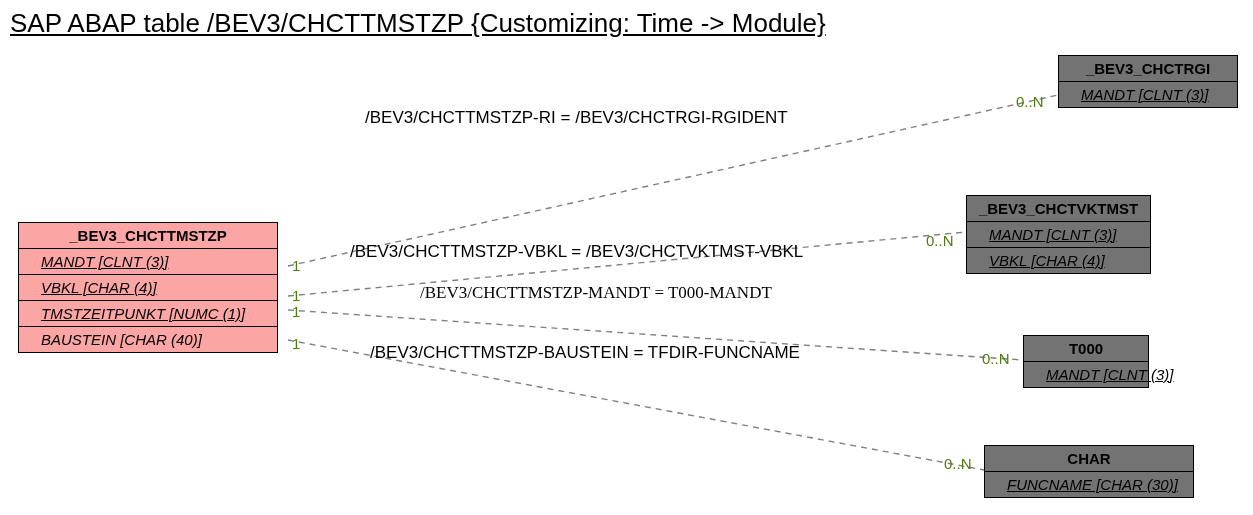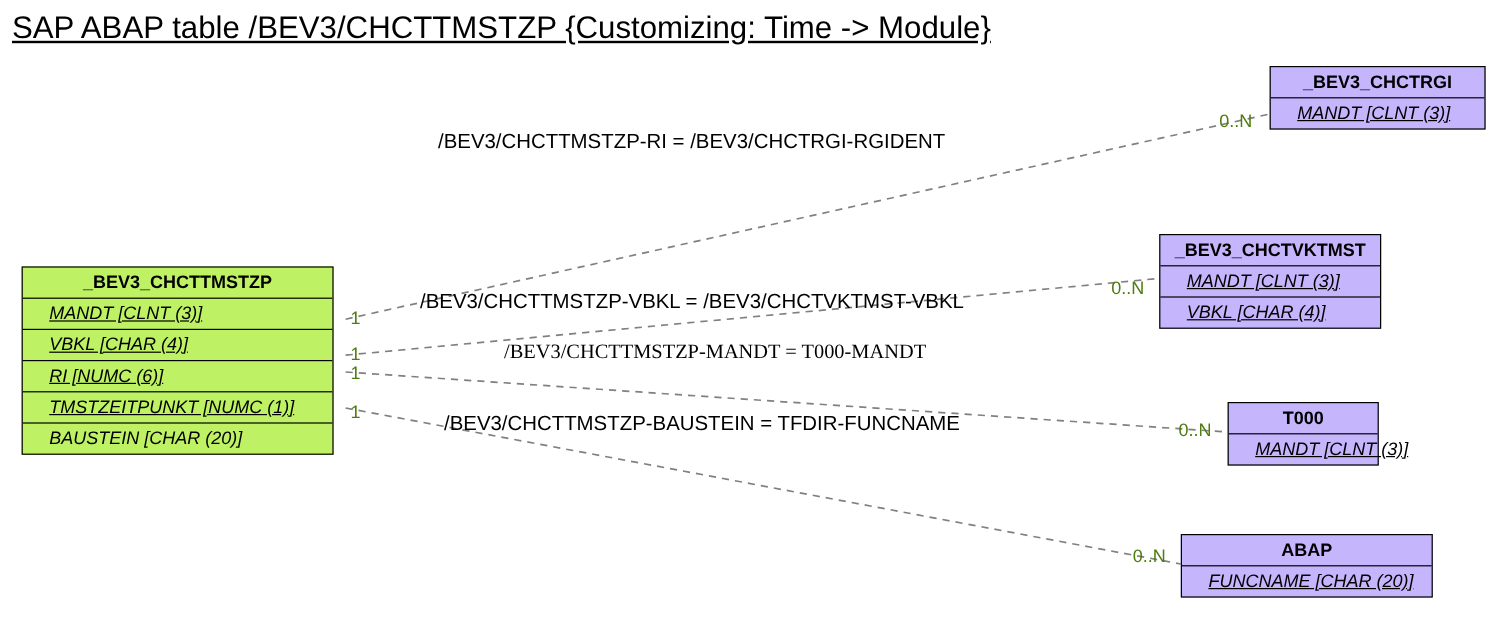--- a/index.html
+++ b/index.html
@@ -34,22 +34,22 @@
     border-bottom: 1px solid #000;
   }
   .entity .row {
     padding: 4px 22px;
     border-bottom: 1px solid #000;
     white-space: nowrap;
   }
   .entity .row:last-child { border-bottom: none; }
   .entity .key { font-style: italic; text-decoration: underline; }
   .entity .nonkey { font-style: italic; }
-  .main-entity { background: #bef264; }
-  .ref-entity { background: #c4b5fd; }
+  .main-entity { background: #fca5a5; }
+  .ref-entity { background: #737373; }
   svg.wires {
     position: absolute;
     top: 0; left: 0;
     width: 1253px; height: 515px;
     pointer-events: none;
   }
   .rel-label {
     position: absolute;
     font-size: 17px;
     color: #000;
@@ -71,44 +71,43 @@
   <line x1="288" y1="266" x2="1058" y2="95" stroke="#808080" stroke-width="1.4" stroke-dasharray="6,5"></line>
   <line x1="288" y1="296" x2="966" y2="232" stroke="#808080" stroke-width="1.4" stroke-dasharray="6,5"></line>
   <line x1="288" y1="310" x2="1023" y2="360" stroke="#808080" stroke-width="1.4" stroke-dasharray="6,5"></line>
   <line x1="288" y1="340" x2="984" y2="470" stroke="#808080" stroke-width="1.4" stroke-dasharray="6,5"></line>
 </svg>
 
 <div class="entity main-entity" style="left:18px; top:222px; width:260px;">
   <div class="hdr">_BEV3_CHCTTMSTZP</div>
   <div class="row"><span class="key">MANDT [CLNT (3)]</span></div>
   <div class="row"><span class="key">VBKL [CHAR (4)]</span></div>
-  <div class="row"><span class="key">RI [NUMC (6)]</span></div>
   <div class="row"><span class="key">TMSTZEITPUNKT [NUMC (1)]</span></div>
-  <div class="row"><span class="nonkey">BAUSTEIN [CHAR (20)]</span></div>
+  <div class="row"><span class="nonkey">BAUSTEIN [CHAR (40)]</span></div>
 </div>
 
 <div class="entity ref-entity" style="left:1058px; top:55px; width:180px;">
   <div class="hdr">_BEV3_CHCTRGI</div>
   <div class="row"><span class="key">MANDT [CLNT (3)]</span></div>
 </div>
 
 <div class="entity ref-entity" style="left:966px; top:195px; width:185px;">
   <div class="hdr">_BEV3_CHCTVKTMST</div>
   <div class="row"><span class="key">MANDT [CLNT (3)]</span></div>
   <div class="row"><span class="key">VBKL [CHAR (4)]</span></div>
 </div>
 
 <div class="entity ref-entity" style="left:1023px; top:335px; width:126px;">
   <div class="hdr">T000</div>
   <div class="row"><span class="key">MANDT [CLNT (3)]</span></div>
 </div>
 
 <div class="entity ref-entity" style="left:984px; top:445px; width:210px;">
-  <div class="hdr">ABAP</div>
-  <div class="row"><span class="key">FUNCNAME [CHAR (20)]</span></div>
+  <div class="hdr">CHAR</div>
+  <div class="row"><span class="key">FUNCNAME [CHAR (30)]</span></div>
 </div>
 
 <div class="rel-label" style="left:365px; top:108px;">/BEV3/CHCTTMSTZP-RI = /BEV3/CHCTRGI-RGIDENT</div>
 <div class="rel-label" style="left:350px; top:242px;">/BEV3/CHCTTMSTZP-VBKL = /BEV3/CHCTVKTMST-VBKL</div>
 <div class="rel-label" style="left:420px; top:283px;font-family:Liberation Serif, serif;">/BEV3/CHCTTMSTZP-MANDT = T000-MANDT</div>
 <div class="rel-label" style="left:370px; top:343px;">/BEV3/CHCTTMSTZP-BAUSTEIN = TFDIR-FUNCNAME</div>
 
 <div class="card-label" style="left:292px; top:257px;">1</div>
 <div class="card-label" style="left:292px; top:287px;">1</div>
 <div class="card-label" style="left:292px; top:303px;">1</div>

